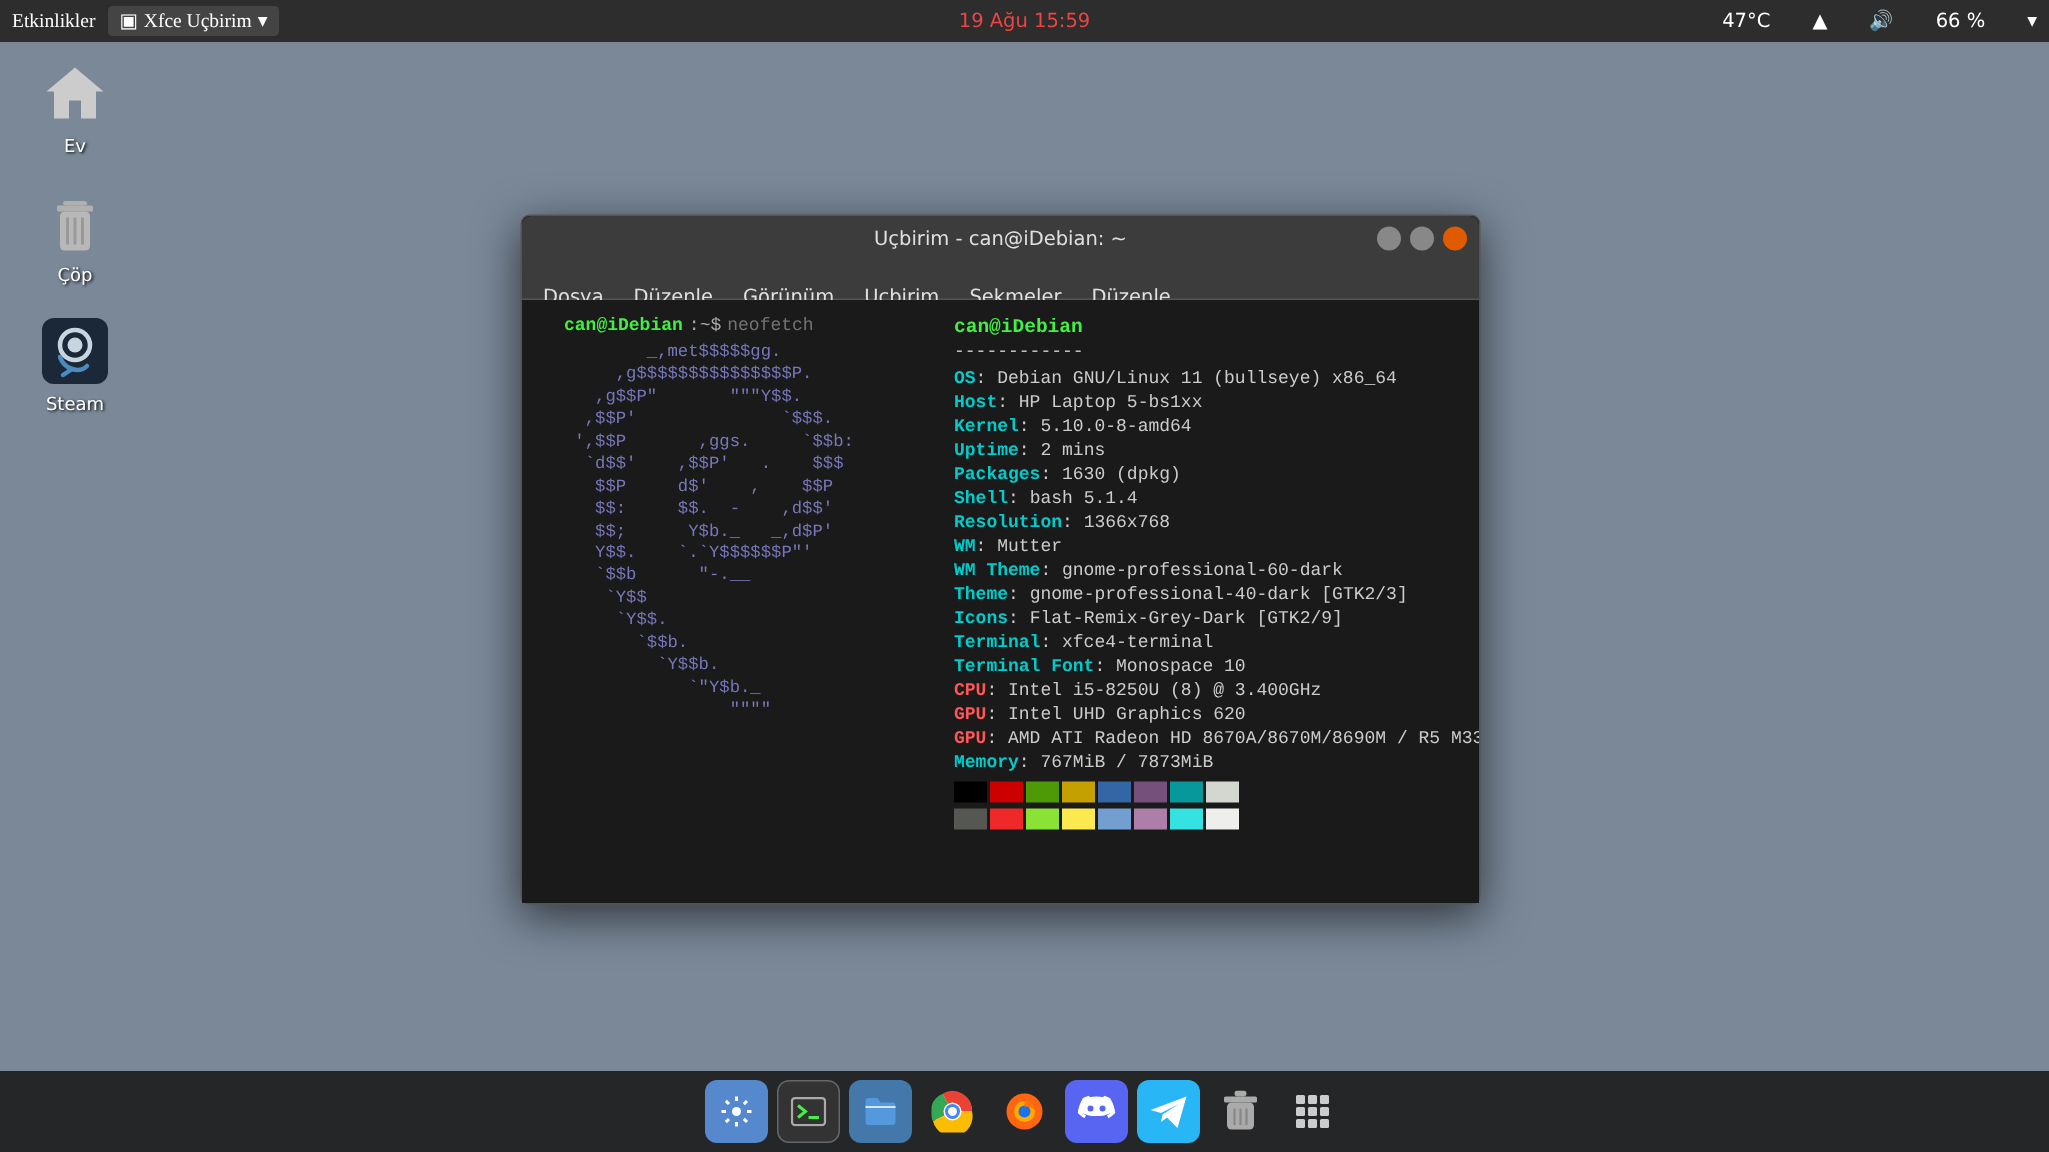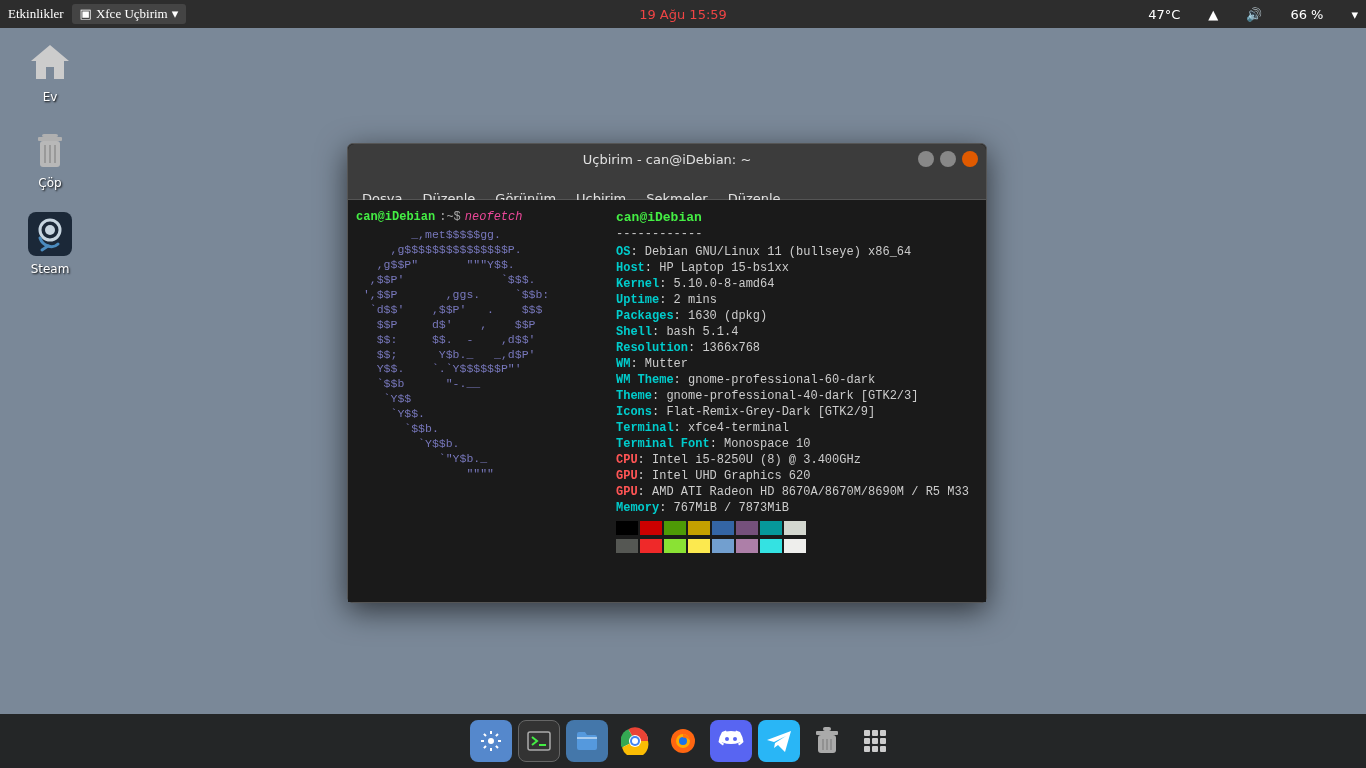--- a/index.html
+++ b/index.html
@@ -160,20 +160,21 @@
       border-radius: 3px;
       margin-top: 23px;
     }
 
     
     #terminal-content {
       flex: 1;
       display: flex;
       overflow: hidden;
       background: #1a1a1a;
+      padding-left: 20px;
     }
     #terminal-left {
       width: 260px;
       padding: 10px 8px;
       font-family: 'Courier New', monospace;
       font-size: 12px;
       color: #aaaaaa;
       flex-shrink: 0;
       position: relative;
       overflow: hidden;
@@ -187,21 +188,21 @@
     }
 
     .prompt-line {
       display: flex;
       align-items: center;
       gap: 4px;
       margin-bottom: 4px;
     }
     .prompt-user { color: #44ee44; font-weight: bold; }
     .prompt-path { color: #aaaaaa; }
-    .prompt-cmd { color: #ec4899; font-style: italic; }
+    .prompt-cmd { color: #737373; }
 
     .ascii-art {
       color: #7777cc;
       line-height: 1.3;
       font-size: 11.5px;
       white-space: pre;
     }
 
     
     .info-line {
@@ -390,21 +391,21 @@
 
     <div id="terminal-right">
       <div class="username-line">can@iDebian</div>
       <div class="separator-line">------------</div>
 
       <div class="info-line">
         <span class="info-key c-cyan">OS</span><span class="info-val">: Debian GNU/Linux 11 (bullseye) x86_64</span>
       </div>
 
       <div class="info-line">
-        <span class="info-key c-cyan">Host</span><span class="info-val">: HP Laptop 15-bs1xx</span>
+        <span class="info-key c-cyan">Host</span><span class="info-val">: HP Laptop 5-bs1xx</span>
       </div>
 
       <div class="info-line">
         <span class="info-key c-cyan">Kernel</span><span class="info-val">: 5.10.0-8-amd64</span>
       </div>
 
       <div class="info-line">
         <span class="info-key c-cyan">Uptime</span><span class="info-val">: 2 mins</span>
       </div>
 

